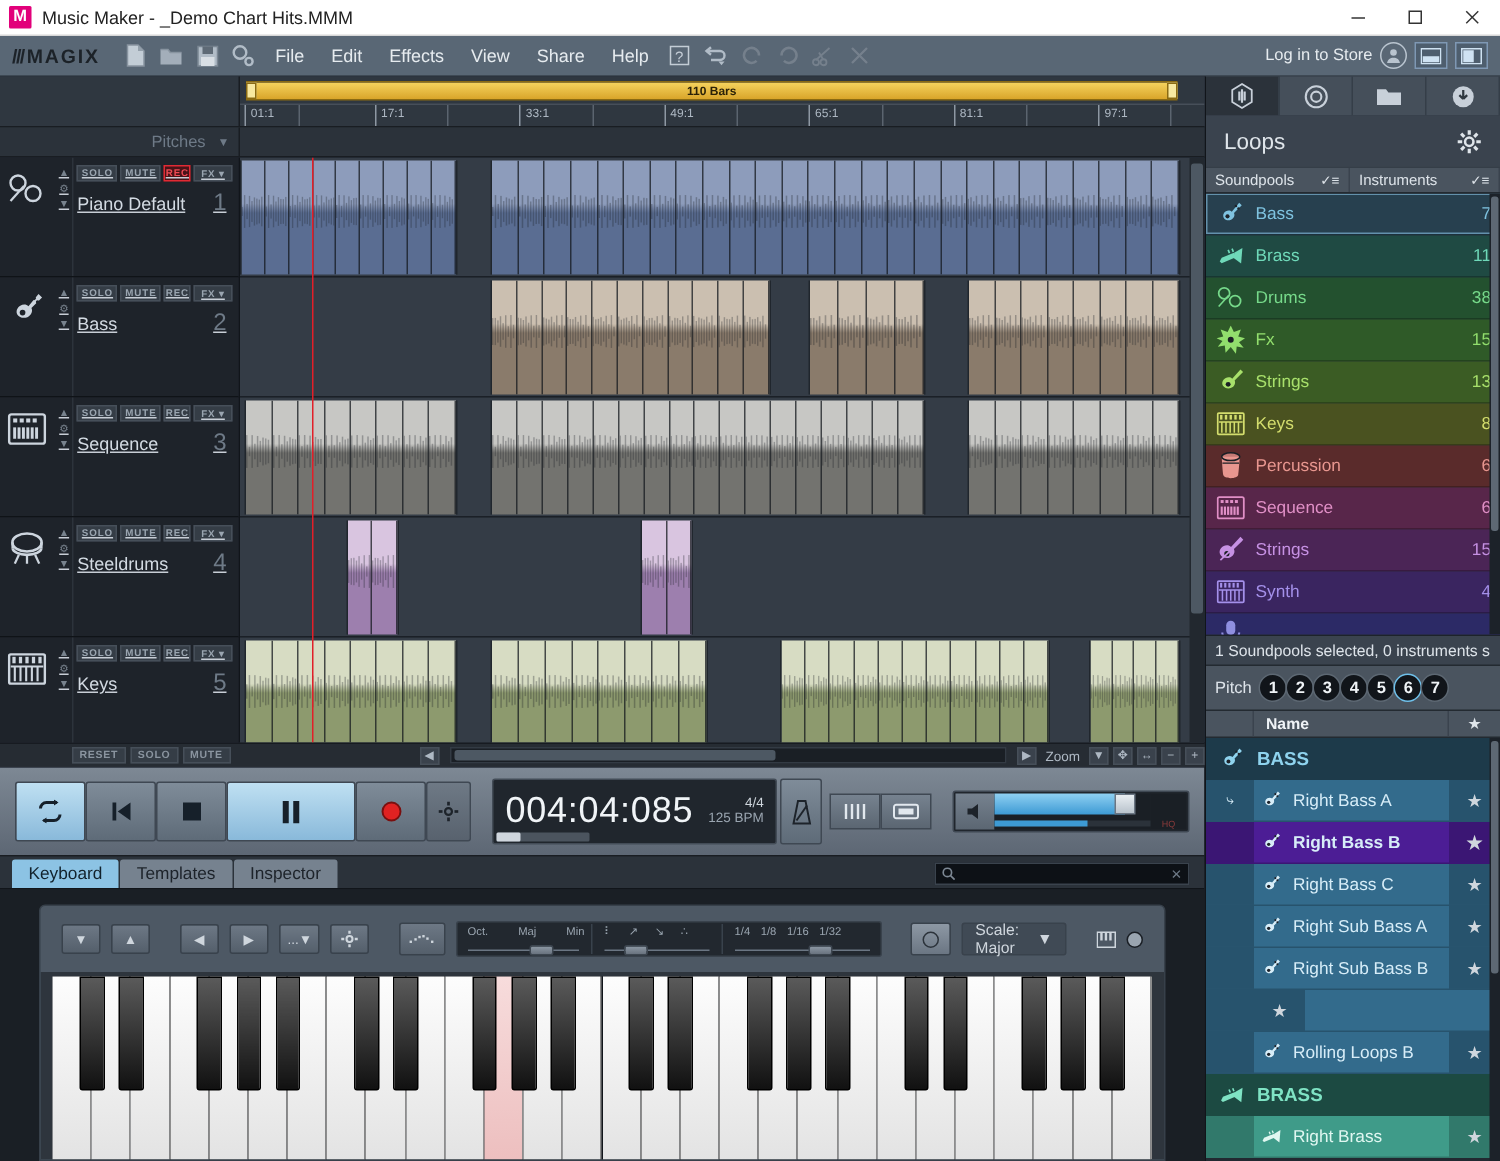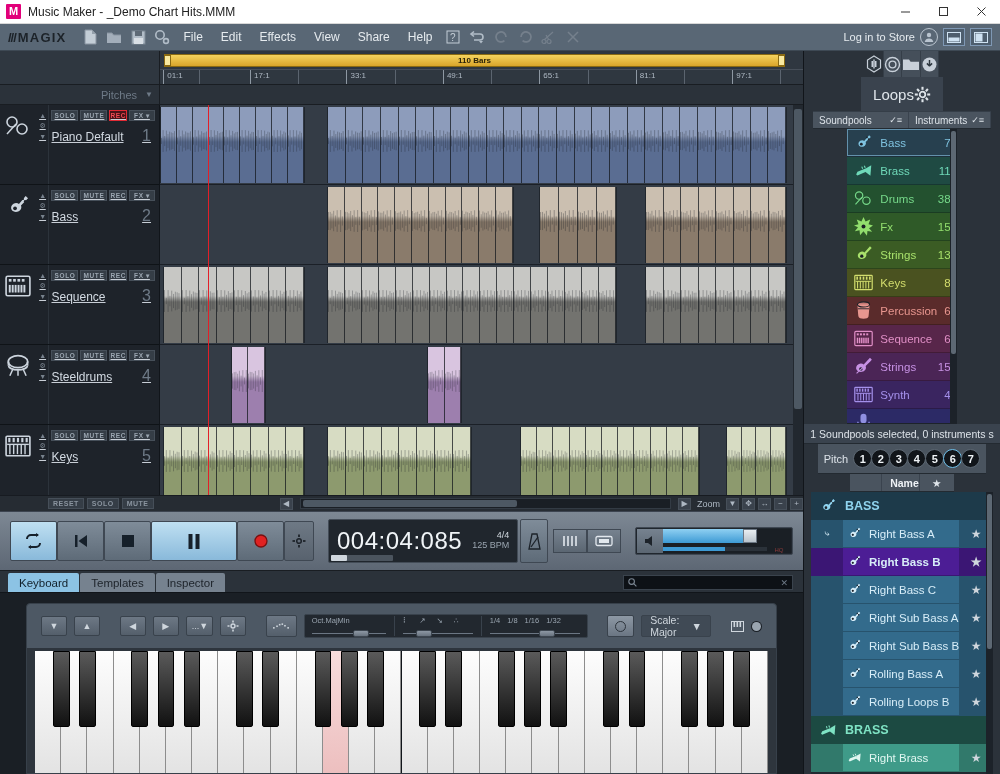--- a/index.html
+++ b/index.html
@@ -114,37 +114,37 @@
   .bsearch{margin-left:auto;margin-right:10px;margin-bottom:2px;width:170px;height:15px;background:#0d1116;border:1px solid #3a434d;display:flex;align-items:center;padding:0 4px;gap:4px;color:#6e7a87;font-size:9px;}
   .bsearch .x{margin-left:auto;}
   .kbd-outer{flex:1;padding:10px 26px 0 26px;background:#1a1f25;min-height:0;}
   .kbd-panel{height:100%;background:#4d5864;border:1px solid #37404a;border-radius:4px 4px 0 0;display:flex;flex-direction:column;overflow:hidden;}
   .kbd-toolbar{height:44px;display:flex;align-items:center;padding:0 14px;gap:7px;}
   .kb{height:20px;min-width:26px;background:linear-gradient(#6d7885,#545f6b);border:1px solid #39424c;display:flex;align-items:center;justify-content:center;color:#cfd6dd;font-size:9px;border-radius:2px;padding:0 5px;}
   .kb.dd{width:44px;justify-content:space-between;padding:0 5px;}
   .gap{width:12px;}
   .slidergrp{height:24px;background:#22282f;border:1px solid #39424c;display:flex;align-items:flex-start;padding:1px 4px 0 4px;border-radius:2px;}
   .sl3{position:relative;height:22px;padding:0 3px;}
-  .sl3 .labels{display:flex;gap:0;font-size:7.5px;color:#9aa5b0;}
+  .sl3 .labels{display:flex;gap:20px;font-size:7.5px;color:#9aa5b0;}
   .sl3 .track{position:absolute;left:3px;right:3px;bottom:4px;height:1px;background:#6b7683;}
   .sl3 .thumb{position:absolute;bottom:1px;width:16px;height:7px;background:linear-gradient(#8d98a4,#69737f);border:1px solid #3d4650;border-radius:2px;}
   .divv{width:1px;background:#39424c;margin:0 5px;height:20px;}
   .kb-circle{width:54px;height:22px;background:linear-gradient(#8d98a4,#6b7683);border:1px solid #39424c;display:flex;align-items:center;justify-content:center;border-radius:2px;}
   .kb-circle i{width:11px;height:11px;border:1.5px solid #2c333b;border-radius:50%;display:block;}
   .scale-dd{height:22px;background:#404a55;border:1px solid #39424c;display:flex;align-items:center;padding:0 8px;gap:12px;color:#cfd6dd;font-size:10.5px;border-radius:2px;}
   .toggle{width:22px;height:11px;background:#1a1f25;border-radius:6px;display:flex;align-items:center;padding:1px;}
   .toggle i{width:9px;height:9px;background:#9aa5b0;border-radius:50%;margin-left:auto;}
   .piano{flex:1;background:#2e353d;padding:3px 8px 0 8px;position:relative;min-height:0;}
   .piano-inner{position:relative;height:100%;background:#11151a;}
   .wkey{position:absolute;top:0;bottom:0;background:linear-gradient(#fdfdfd,#e3e3e3);border-right:1px solid #8d8d8d;}
   .wkey.hl{background:linear-gradient(#f7dcdc,#edbfbf);}
   .bkey{position:absolute;top:0;height:62%;background:linear-gradient(#5a5a5a,#111);border:1px solid #000;border-radius:0 0 2px 2px;z-index:5;}
 
   
-  .right{width:197px;background:#2b323a;display:flex;flex-direction:column;border-left:1px solid #11151a;align-items:center;}
+  .right{width:197px;background:#2b323a;display:flex;flex-direction:column;border-left:1px solid #11151a;}
   .rtabs{height:26px;display:flex;background:#454f5a;}
   .rtab{flex:1;display:flex;align-items:center;justify-content:center;border-right:1px solid #353e48;color:#c8d0d9;}
   .rtab.active{background:#2b323a;}
   .rtitle{height:34px;display:flex;align-items:center;padding:0 12px;background:#3a434e;}
   .rtitle .t{font-size:15px;color:#dfe5ea;}
   .rtitle .gear{margin-left:auto;color:#dfe5ea;}
   .rcols{height:18px;display:flex;background:#4a545f;border-top:1px solid #353e48;border-bottom:1px solid #232a31;font-size:10px;color:#dde3e9;}
   .rcol{flex:1;display:flex;align-items:center;padding:0 6px;gap:4px;border-right:1px solid #3a434e;}
   .rcol .ic{margin-left:auto;font-size:9px;}
   .rlists{display:flex;height:295px;border-bottom:1px solid #1d232a;}
@@ -2843,31 +2843,20 @@
                 </svg>
               </span>
               <span>Right Sub Bass B</span>
             </div>
             <div class="lr-c" style="background:rgba(0,0,0,.22)">
               <span class="star">★</span>
             </div>
           </div>
           <div class="lrow" style="background: rgb(51, 107, 140); color: rgb(215, 237, 248);">
             <div class="lr-a" style="background:rgba(0,0,0,.22)"></div>
-            <div class="lr-b">
-              <span>
-                <svg width="15" height="15" viewBox="0 0 22 22">
-                  <path d="M17.5 2.5l2 2-6 6c1 2-.3 4.3-2.3 5.1-2.1.9-4.6.2-5.6-1.4-1-1.7-.3-4 1.6-5.1 1.8-1 3.6-.7 4.6.3z" fill="currentColor"></path>
-                  <circle cx="8.5" cy="13" r="1.6" fill="#1e232a"></circle>
-                  <circle cx="15" cy="5" r="1" fill="#1e232a"></circle>
-                  <circle cx="17" cy="7" r="1" fill="#1e232a"></circle>
-                </svg>
-              </span>
-              <span>Rolling Bass A</span>
-            </div>
             <div class="lr-c" style="background:rgba(0,0,0,.22)">
               <span class="star">★</span>
             </div>
           </div>
           <div class="lrow" style="background: rgb(51, 107, 140); color: rgb(215, 237, 248);">
             <div class="lr-a" style="background:rgba(0,0,0,.22)"></div>
             <div class="lr-b">
               <span>
                 <svg width="15" height="15" viewBox="0 0 22 22">
                   <path d="M17.5 2.5l2 2-6 6c1 2-.3 4.3-2.3 5.1-2.1.9-4.6.2-5.6-1.4-1-1.7-.3-4 1.6-5.1 1.8-1 3.6-.7 4.6.3z" fill="currentColor"></path>

